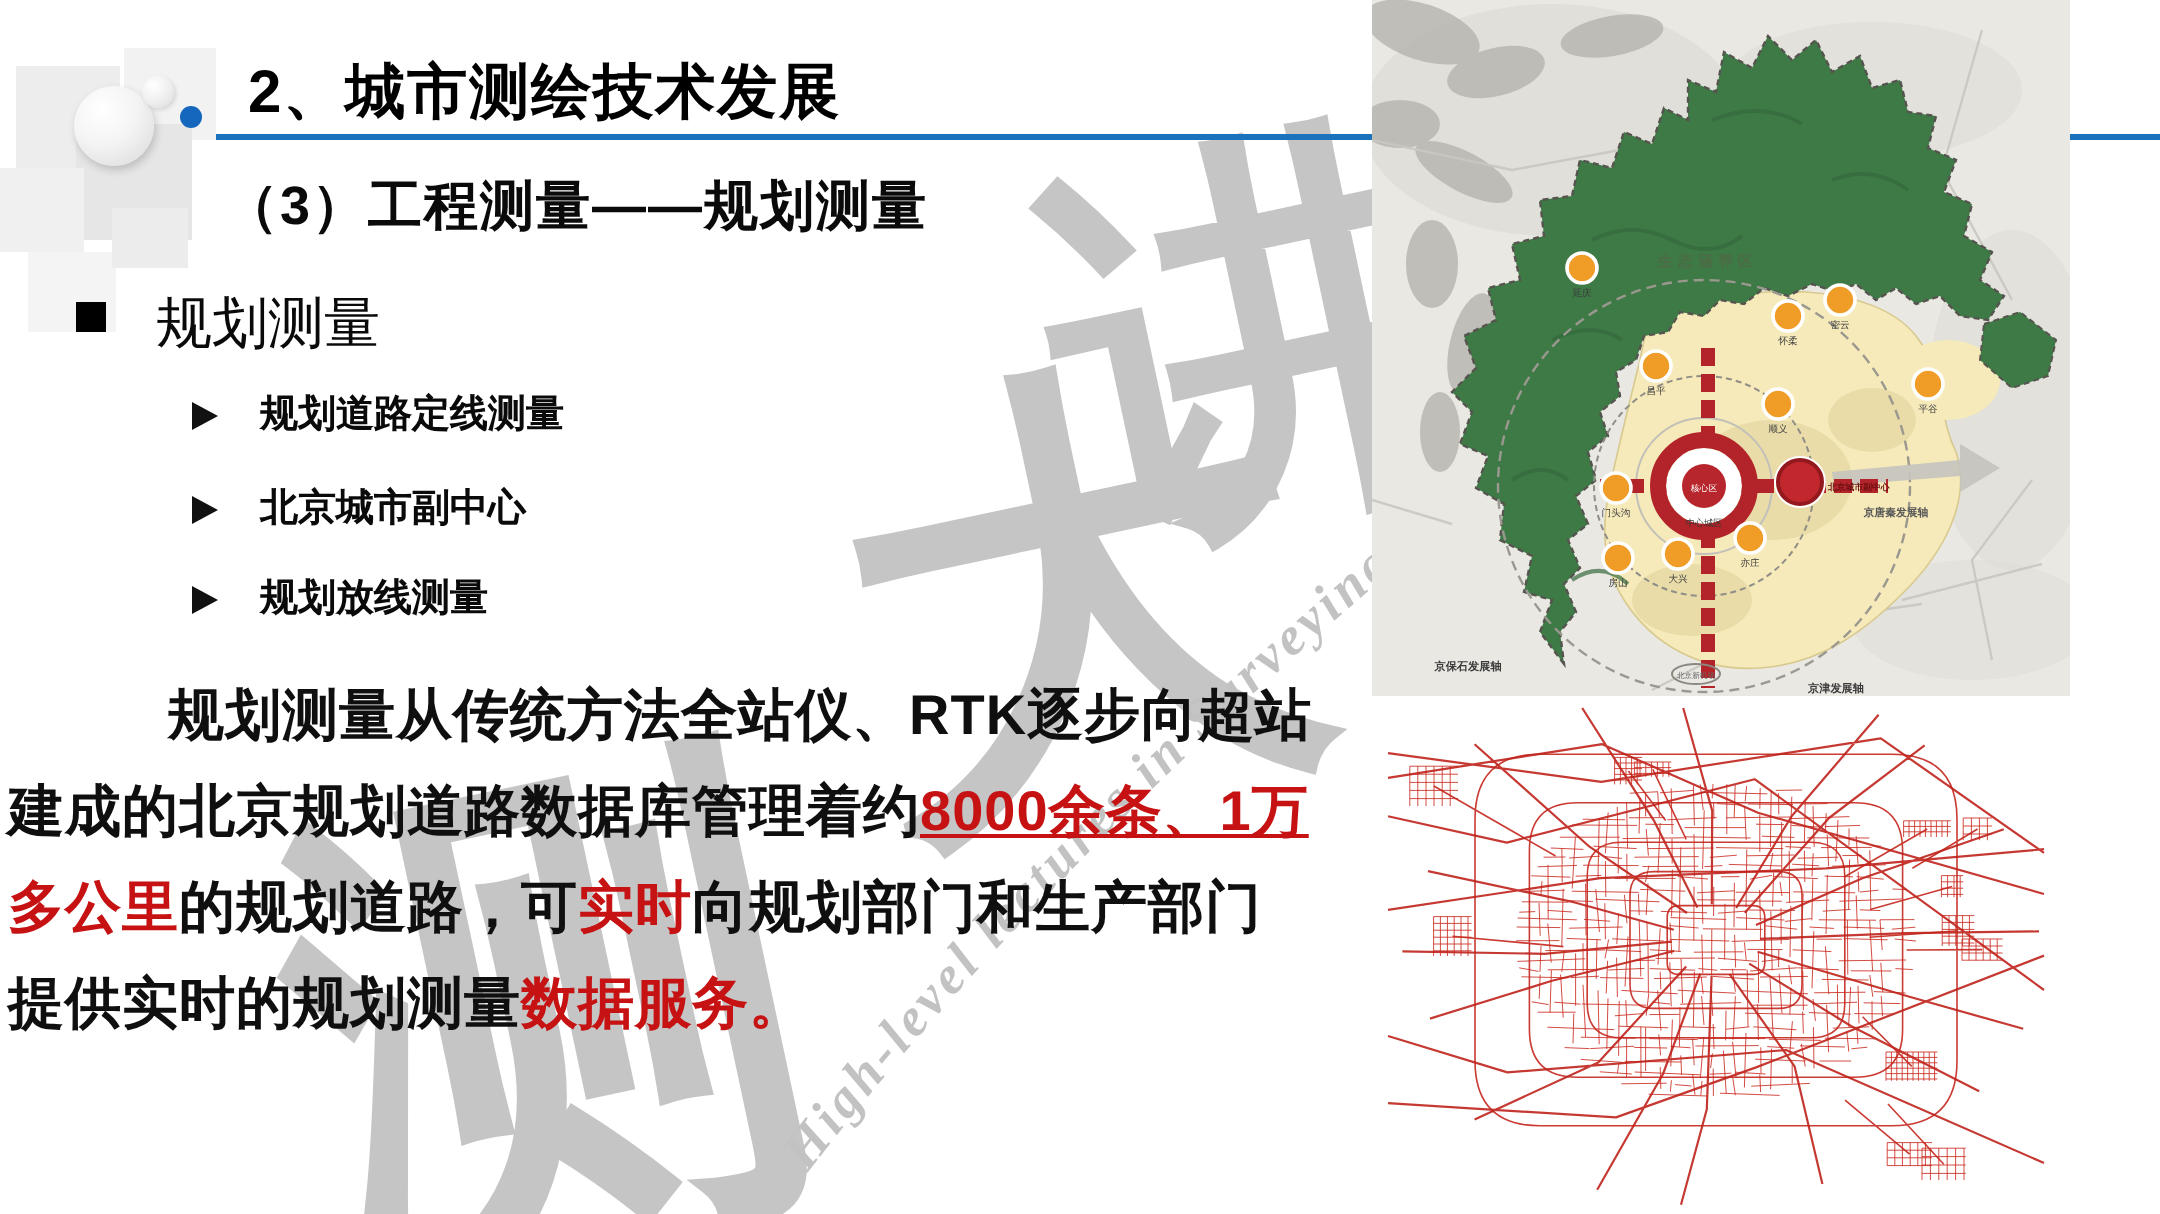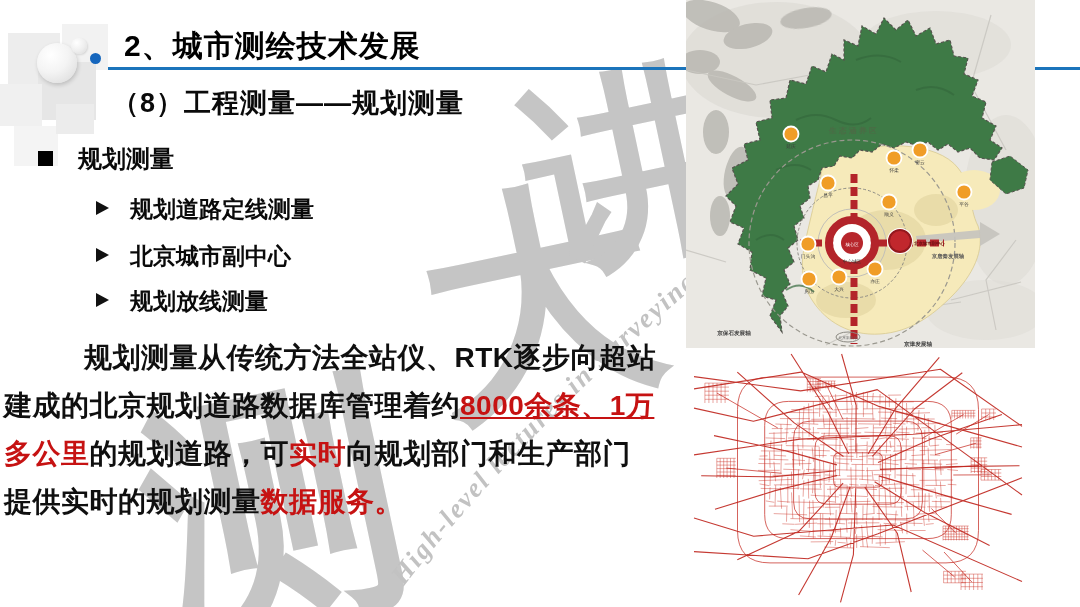--- a/index.html
+++ b/index.html
@@ -39,27 +39,27 @@
   .page-title{
     position:absolute;left:124px;top:26px;font-size:30px;font-weight:bold;color:#000;
     letter-spacing:1px;white-space:nowrap;text-align:right;
   }
   .page-subtitle{
     position:absolute;left:112px;top:85px;font-size:27px;font-weight:bold;color:#0a0a0a;
     letter-spacing:1px;white-space:nowrap;
   }
   .bullet-row{position:absolute;left:38px;top:141px;height:30px;}
   .bullet-square{position:absolute;left:0;top:10px;width:15px;height:15px;background:#000;}
-  .bullet-label{position:absolute;left:40px;top:2px;font-size:24px;font-weight:bold;color:#0a0a0a;white-space:nowrap;}
+  .bullet-label{position:absolute;left:40px;top:2px;font-size:28px;font-weight:normal;color:#0a0a0a;white-space:nowrap;}
   .subbullet-row{position:absolute;left:96px;height:30px;}
   .subbullet-arrow{
     position:absolute;left:0;top:7px;width:0;height:0;
     border-top:7px solid transparent;border-bottom:7px solid transparent;border-left:13px solid #111;
   }
-  .subbullet-label{position:absolute;left:34px;top:0;font-size:23px;font-weight:bold;color:#0a0a0a;white-space:nowrap;}
+  .subbullet-label{position:absolute;left:34px;top:0;font-size:19px;font-weight:bold;color:#0a0a0a;white-space:nowrap;}
   .paragraph{position:absolute;left:4px;top:334px;width:680px;}
   .para-line{
     height:48px;line-height:48px;font-size:28px;font-weight:bold;color:#0f0f0f;
     white-space:nowrap;letter-spacing:0.5px;
   }
   .para-line.indent{padding-left:80px;}
   .para-line .red{}
 </style>
 </head>
 <body>
@@ -184,21 +184,21 @@
     <div class="sq" style="left:0px;top:84px;width:42px;height:42px;background:#f0f0f0;"></div>
     <div class="sq" style="left:14px;top:126px;width:44px;height:40px;background:#f4f4f4;"></div>
     <div class="sq" style="left:56px;top:104px;width:38px;height:30px;background:#ececec;"></div>
     <div class="sphere"></div>
     <div class="sphere2"></div>
     <div class="bluedot" style="background: rgb(21, 102, 189);"></div>
   </div>
 
   <div class="content">
     <div class="page-title">2、城市测绘技术发展</div>
-    <div class="page-subtitle">（8）工程测量——规划测量</div>
+    <div class="page-subtitle">（3）工程测量——规划测量</div>
 
     <div class="bullet-row">
       <span class="bullet-square"></span>
       <span class="bullet-label">规划测量</span>
     </div>
 
     <div class="subbullet-row" style="top:194px;">
       <span class="subbullet-arrow"></span>
       <span class="subbullet-label">规划道路定线测量</span>
     </div>

